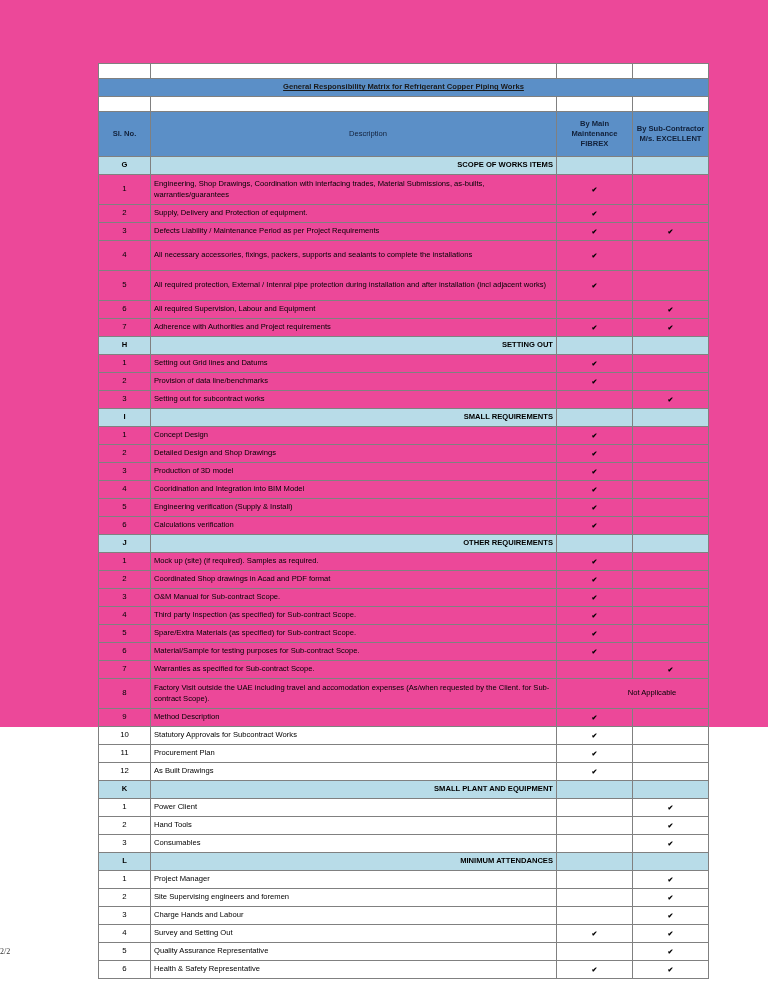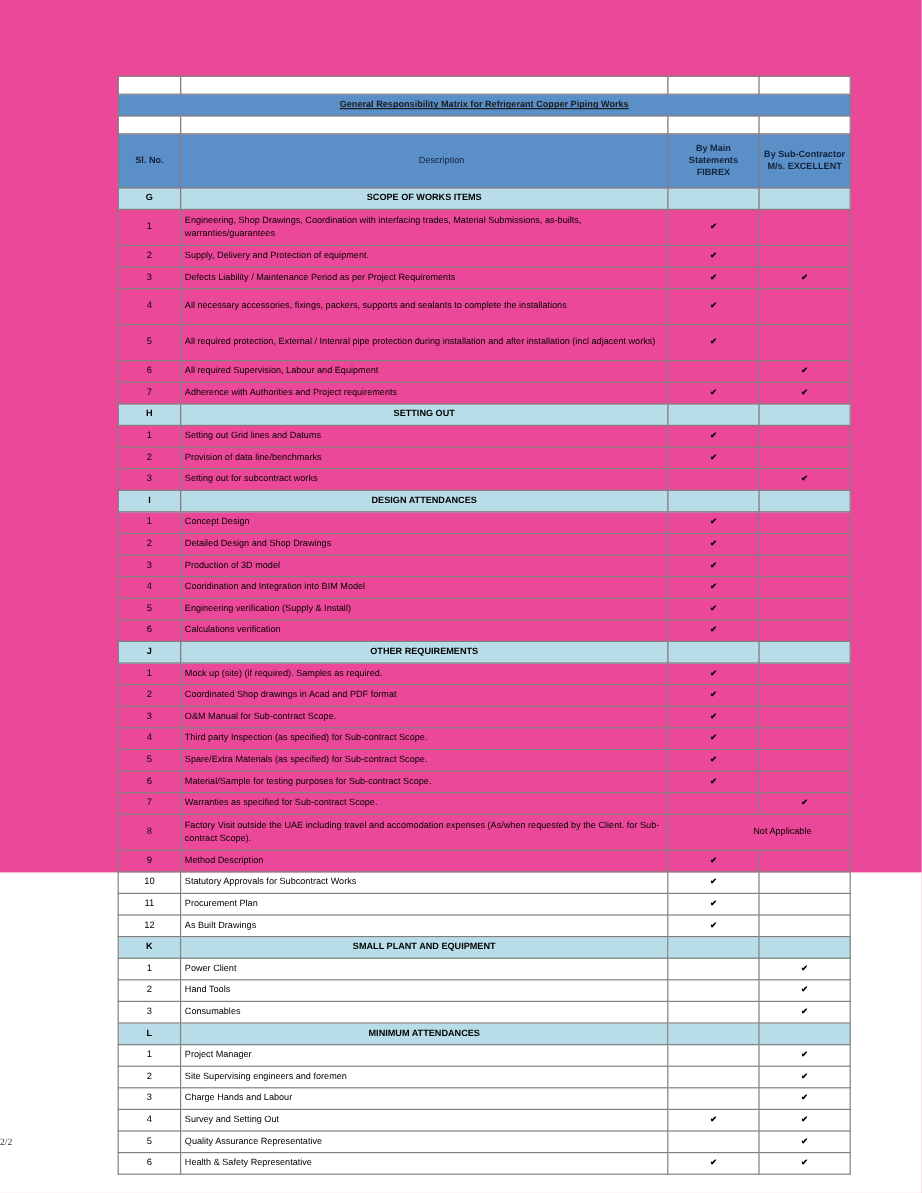--- a/index.html
+++ b/index.html
@@ -78,21 +78,21 @@
   .section-row td {
     background: #B8DCE8;
     font-weight: bold;
     font-size: 7.8px;
     height: 13px;
   }
   .section-row td.sl {
     text-align: center;
   }
   .section-row td.desc {
-    text-align: center;
+    text-align: right;
   }
 
   
   .item-row td.sl {
     text-align: center;
     font-size: 7.8px;
   }
   .item-row td.desc {
     text-align: left;
     margin-left: 12px;
@@ -146,21 +146,21 @@
           </tr>
           <tr class="row-blank">
             <td></td>
             <td></td>
             <td></td>
             <td></td>
           </tr>
           <tr class="head-row">
             <td>Sl. No.</td>
             <td class="desc-head">Description</td>
-            <td><span>By Main</span><br><span>Statements</span><br><span>FIBREX</span></td>
+            <td><span>By Main</span><br><span>Maintenance</span><br><span>FIBREX</span></td>
             <td><span>By Sub-Contractor</span><br><span>M/s. EXCELLENT</span></td>
           </tr>
           <tr class="section-row">
             <td class="sl">G</td>
             <td class="desc">SCOPE OF WORKS ITEMS</td>
             <td></td>
             <td></td>
           </tr>
           <tr class="item-row">
             <td class="sl r2">1</td>
@@ -223,21 +223,21 @@
             <td class="mark"></td>
           </tr>
           <tr class="item-row">
             <td class="sl r1">3</td>
             <td class="desc">Setting out for subcontract works</td>
             <td class="mark"></td>
             <td class="mark">✔</td>
           </tr>
           <tr class="section-row">
             <td class="sl">I</td>
-            <td class="desc">DESIGN ATTENDANCES</td>
+            <td class="desc">SMALL REQUIREMENTS</td>
             <td></td>
             <td></td>
           </tr>
           <tr class="item-row">
             <td class="sl r1">1</td>
             <td class="desc">Concept Design</td>
             <td class="mark">✔</td>
             <td class="mark"></td>
           </tr>
           <tr class="item-row">

